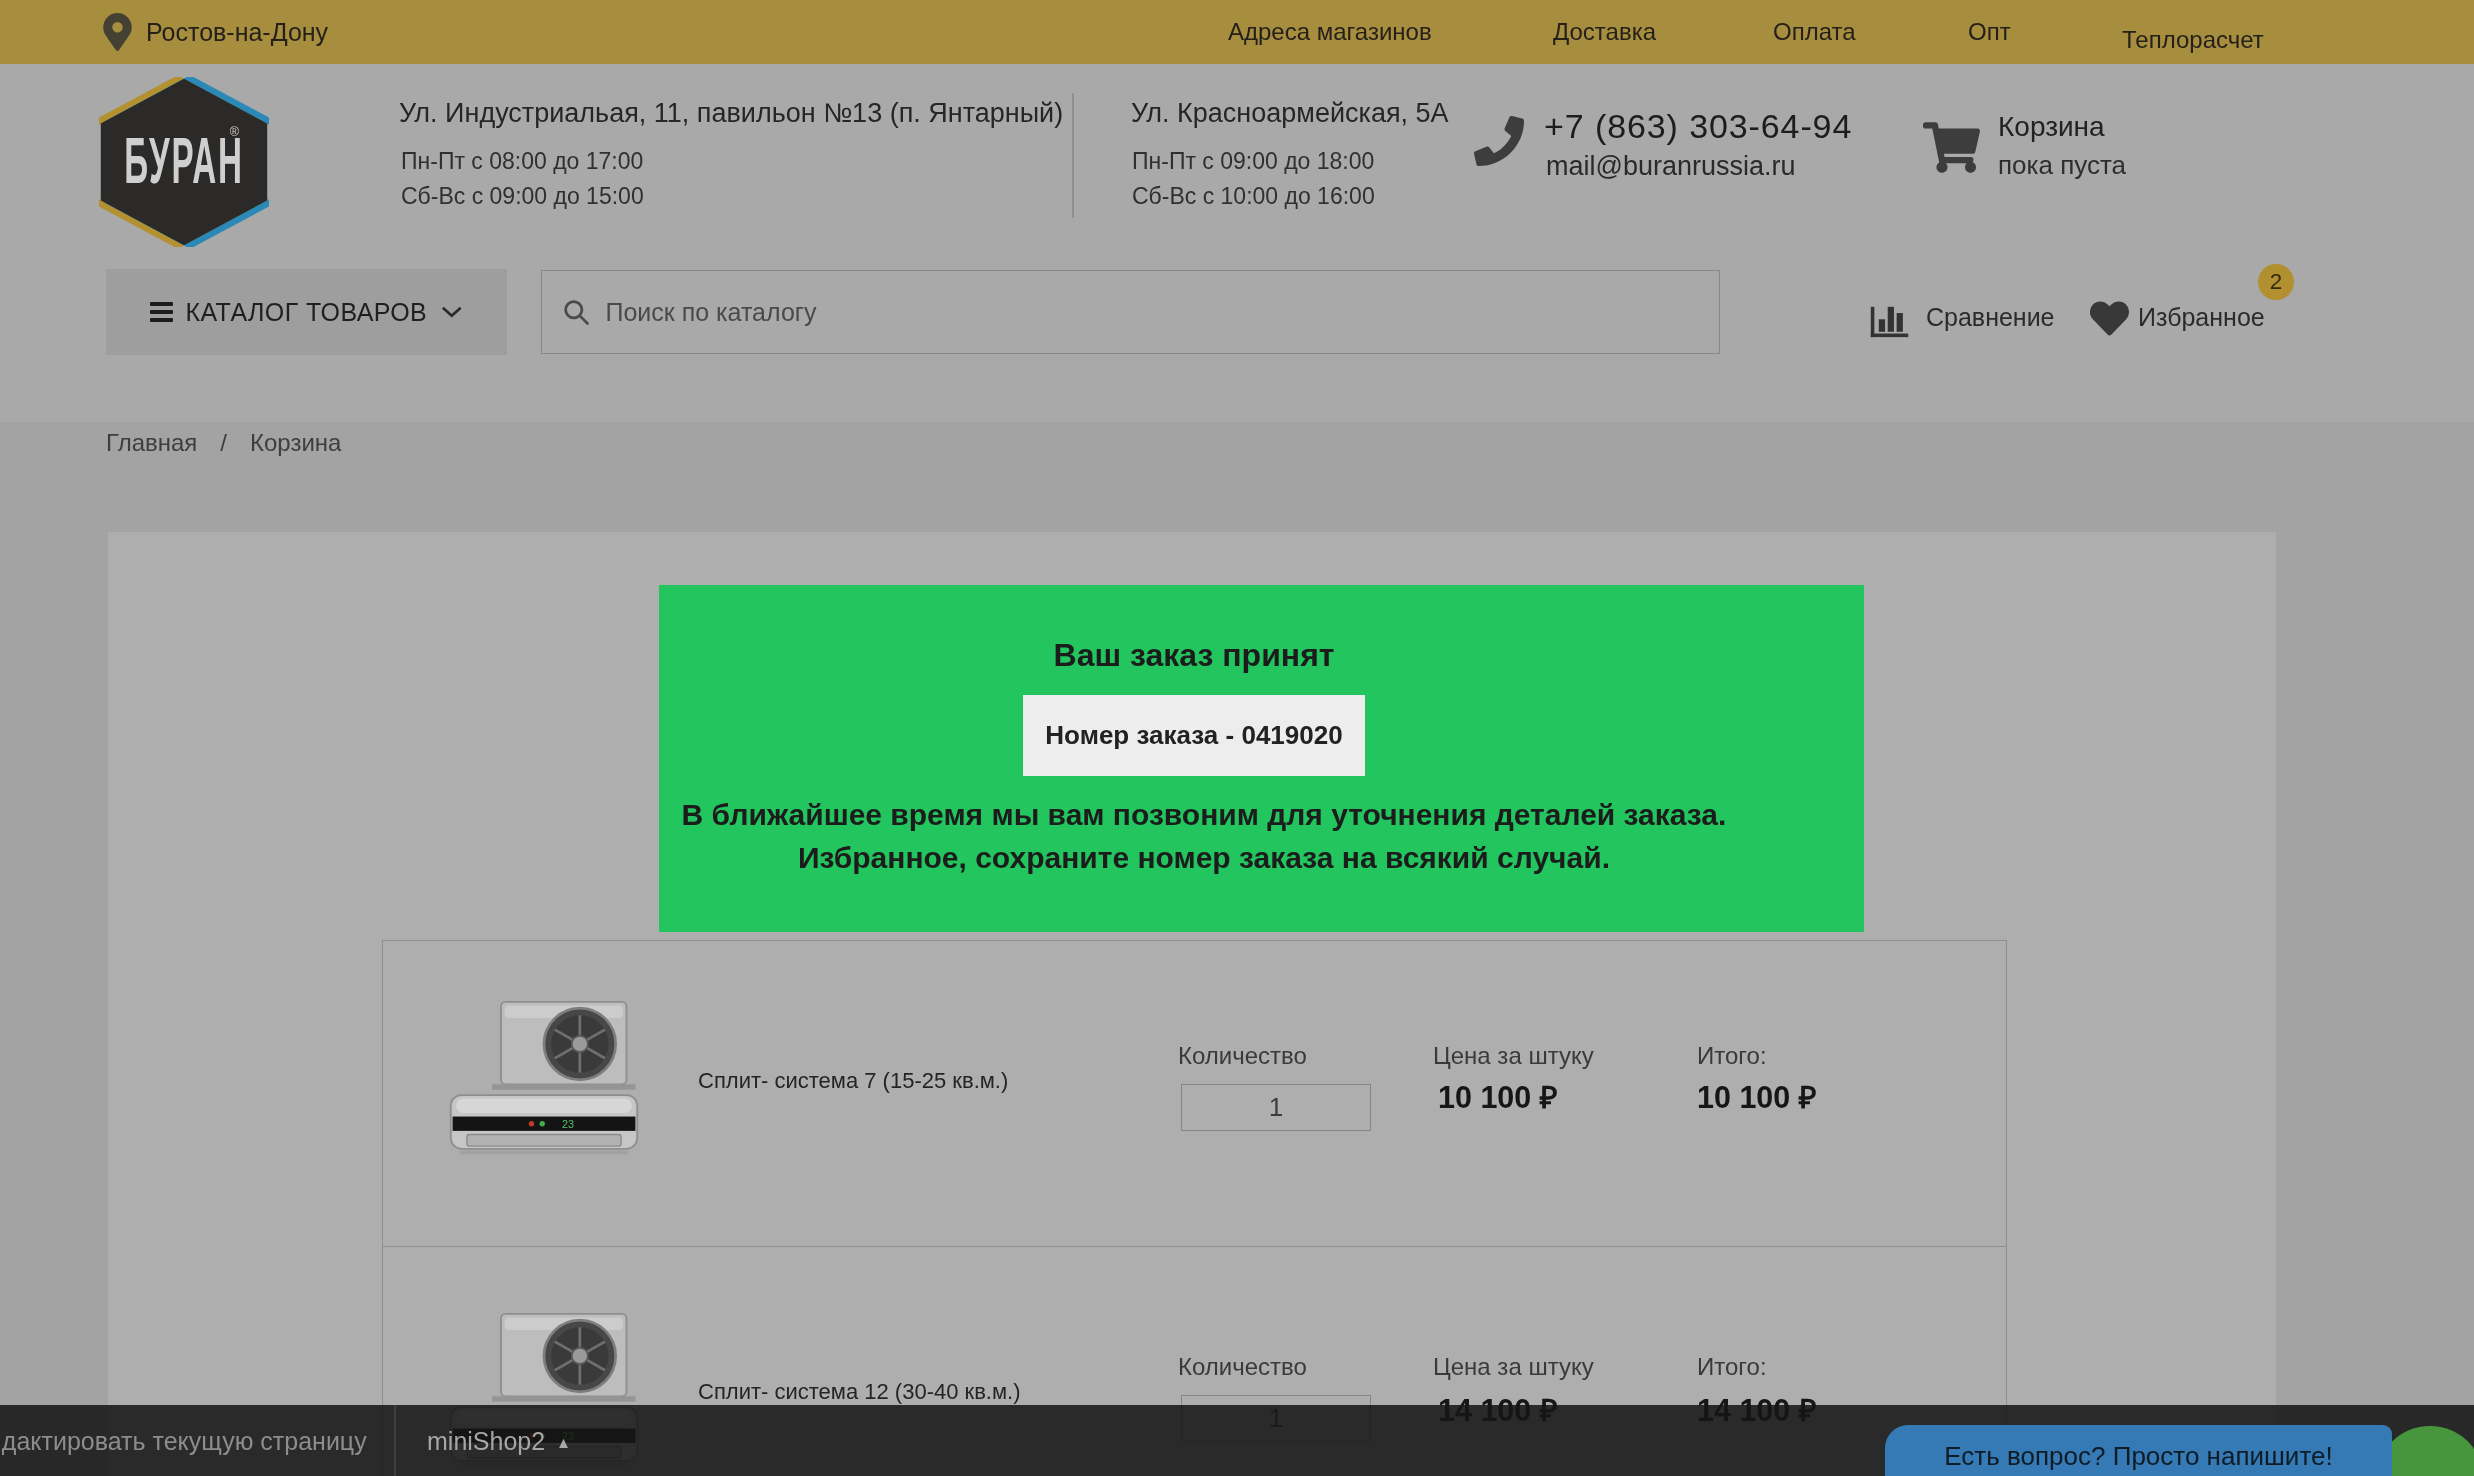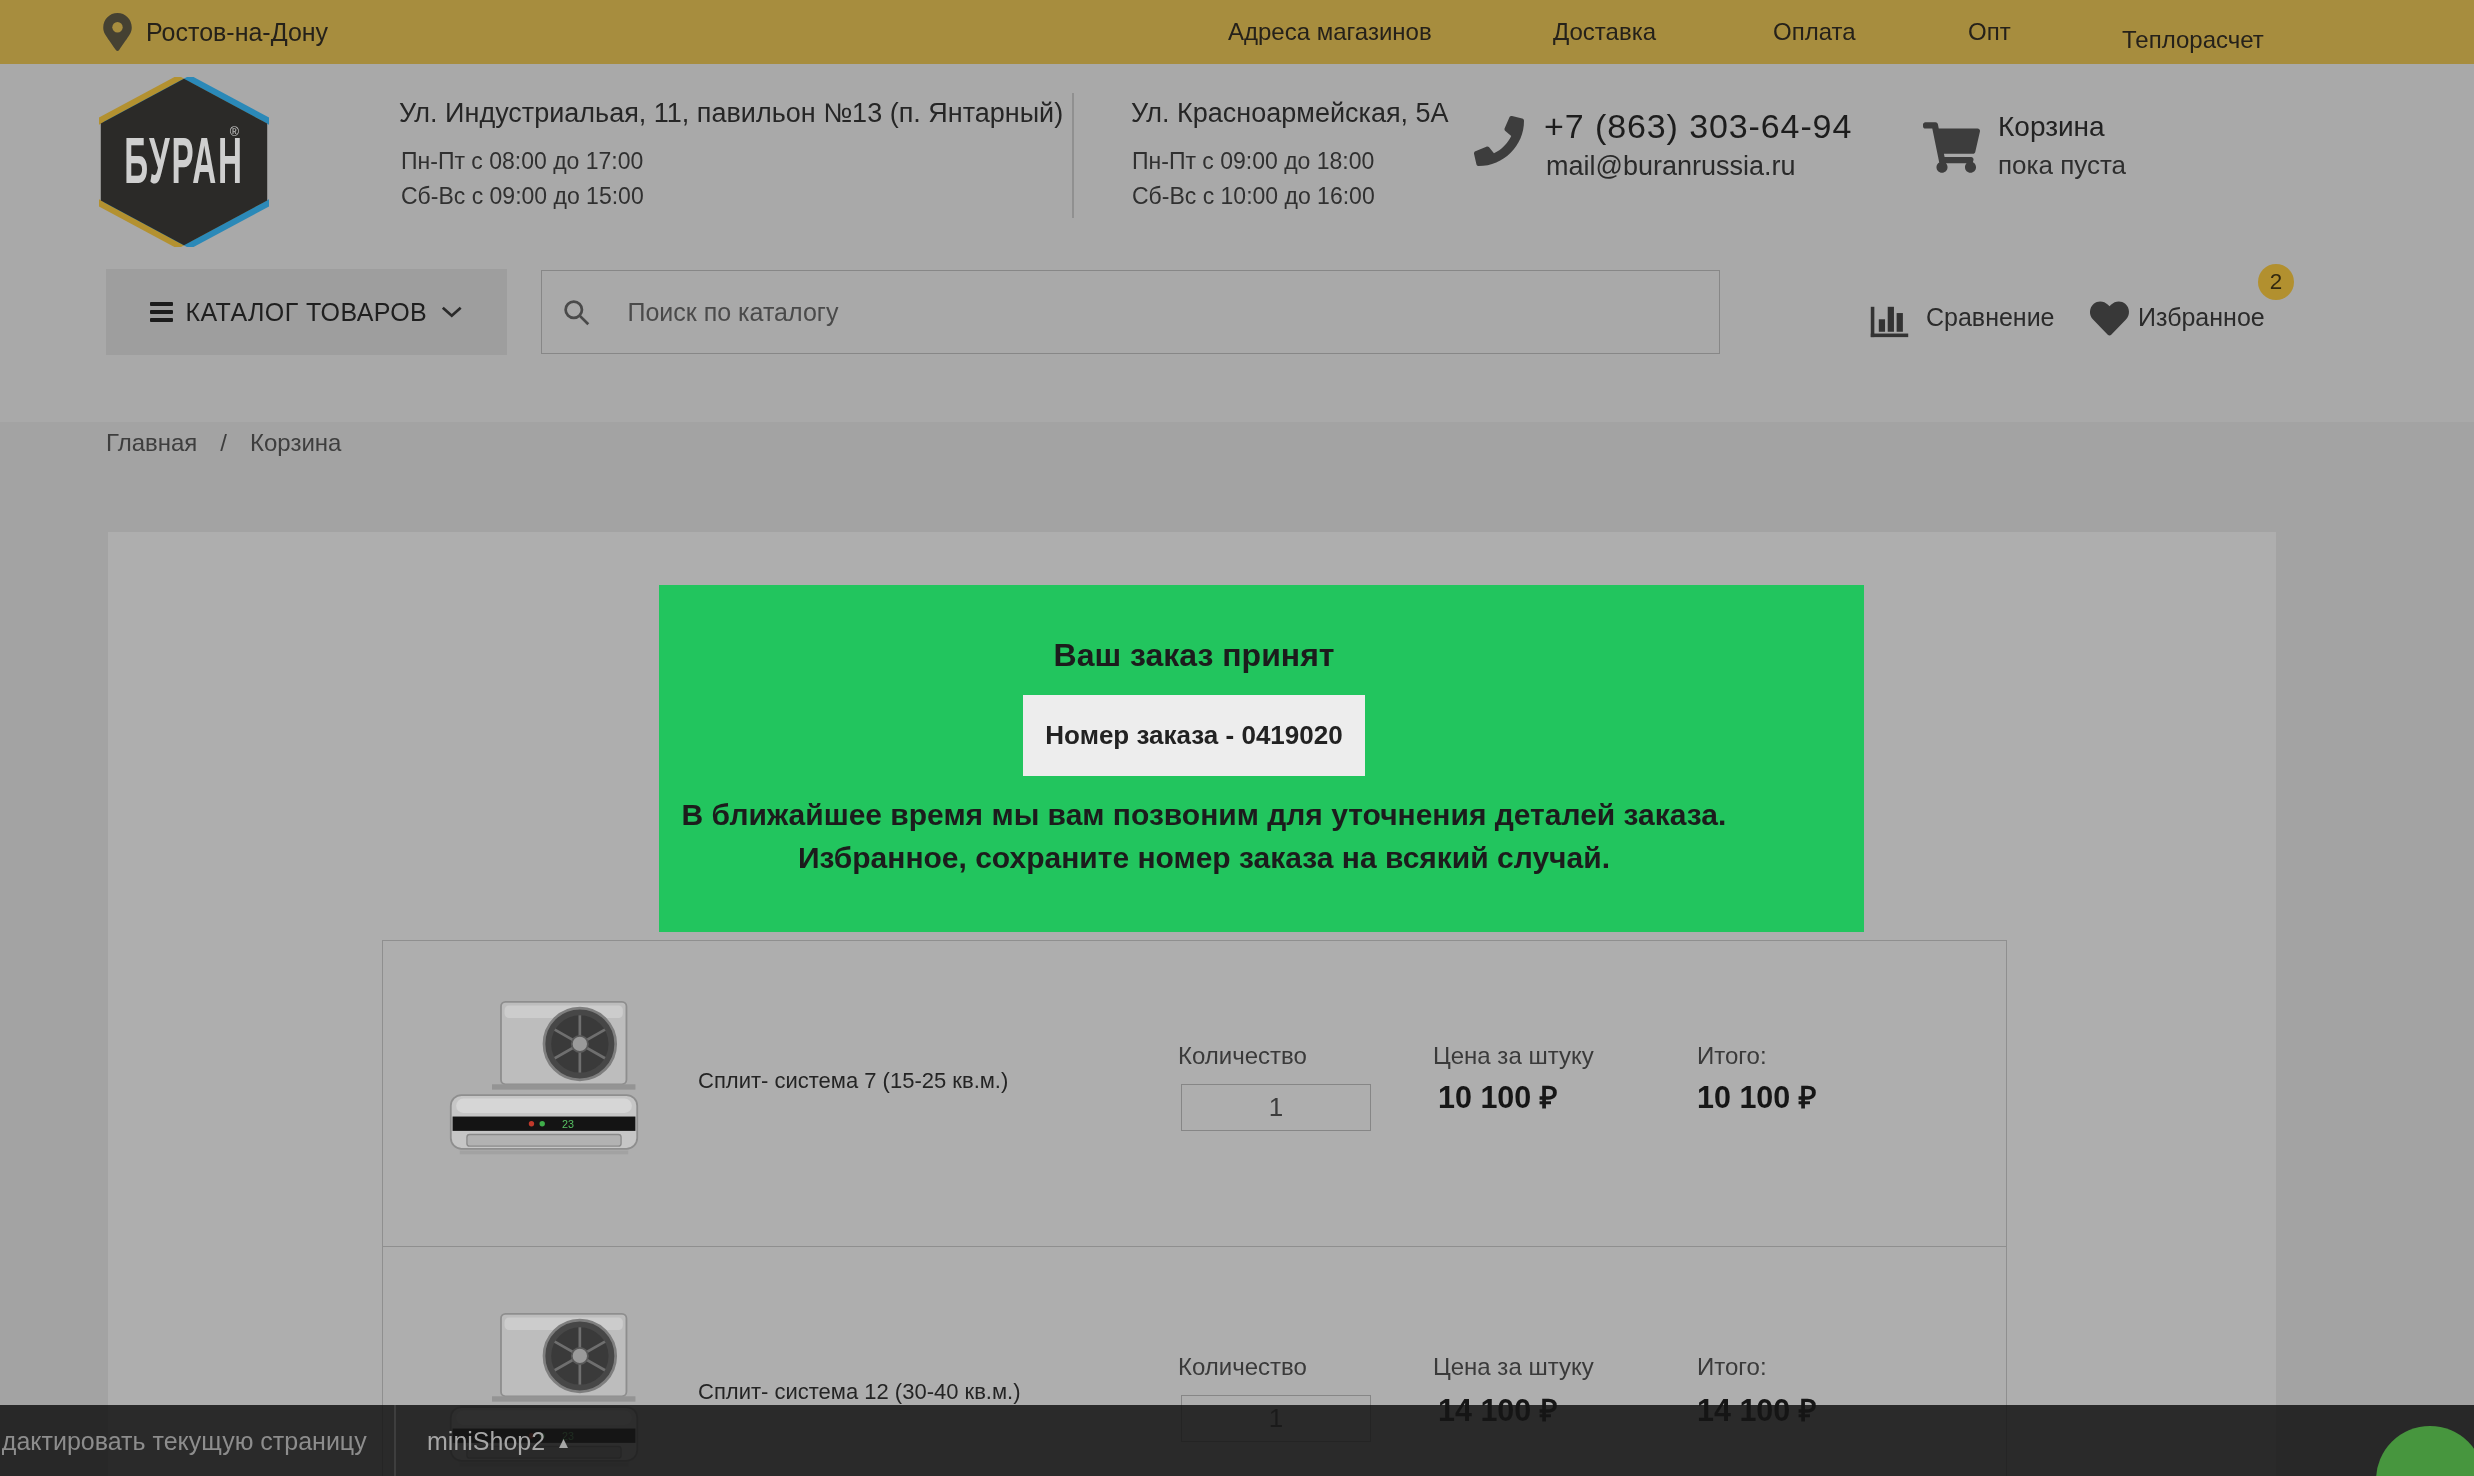--- a/index.html
+++ b/index.html
@@ -24,21 +24,21 @@
   .cart-title{font-size:28px;color:#222;}
   .cart-status{font-size:26px;color:#2e2e2e;}
 
   
   .catalog-btn{position:absolute;left:106px;top:269px;width:401px;height:86px;background:#9e9e9e;
      display:flex;align-items:center;justify-content:center;cursor:pointer;}
   .catalog-btn .lbl{font-size:25px;font-weight:500;color:#1f1f1f;margin:0 14.3px 0 12.5px;letter-spacing:0.4px;}
   .burger{display:inline-block;}
   .burger i{display:block;width:23px;height:4.5px;background:#1c1c1c;margin:3.6px 0;border-radius:0.9px;}
   .searchbox{position:absolute;left:541px;top:270px;width:1179px;height:84px;border:1.8px solid #878787;
-     box-sizing:border-box;display:flex;align-items:center;padding-left:20px;gap:22px;}
+     box-sizing:border-box;display:flex;align-items:center;padding-left:20px;}
   .searchbox input{border:none;outline:none;background:transparent;font-size:25px;color:#3c3c3c;
      font-family:"Liberation Sans",sans-serif;width:1030px;margin-left:12.5px;}
   .searchbox input::placeholder{color:#4a4a4a;opacity:1;}
   .util-label{font-size:25px;color:#2b2b2b;}
   .badge{position:absolute;left:2258px;top:264px;width:36px;height:36px;border-radius:50%;
      background:#b2902f;color:#33290f;font-size:22.4px;display:flex;align-items:center;justify-content:center;}
 
   
   .breadcrumb{position:absolute;left:106px;top:429px;display:flex;gap:23px;font-size:24px;color:#3e3e3e;}
   .breadcrumb .link{cursor:pointer;}
@@ -252,15 +252,18 @@
     </div>
   </div>
 
   <div class="footerbar">
     <span class="edit">дактировать текущую страницу</span>
     <span class="fdiv"></span>
     <span class="mshop"><span>miniShop2</span><span class="arr">▲</span></span>
   </div>
 
   <div class="chat-green"></div>
+  <div class="chat-blue">
+    <span>Есть вопрос? Просто напишите!</span>
+  </div>
 
 </div>
 
 
 </body></html>

